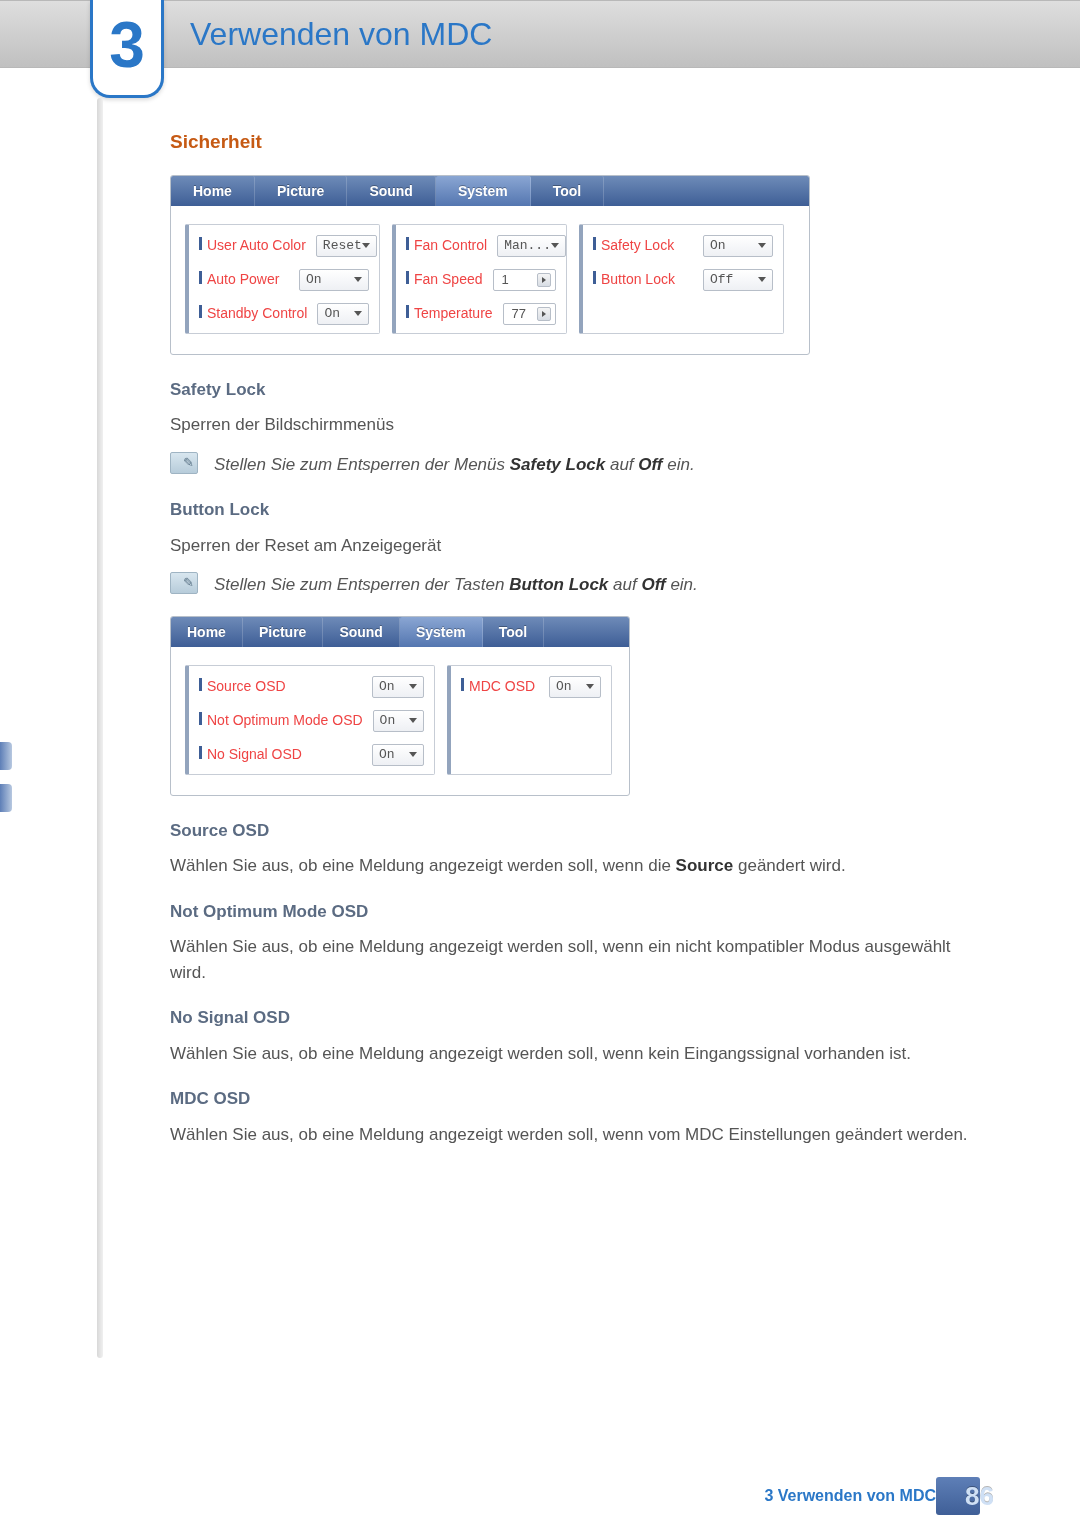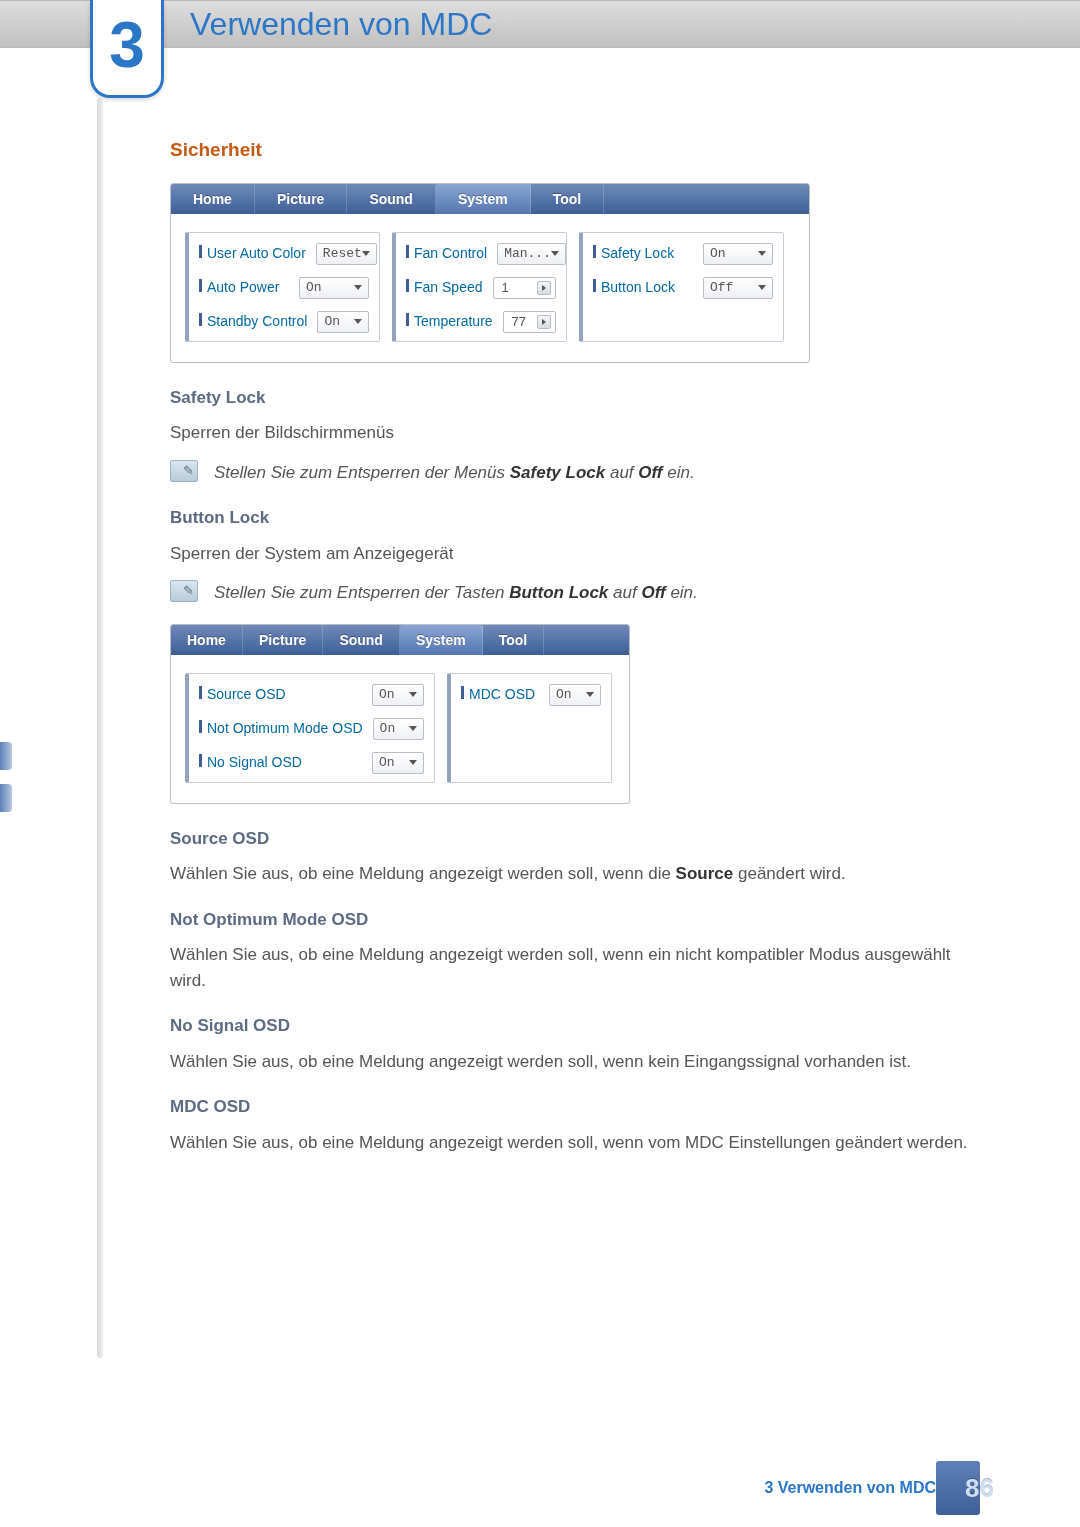--- a/index.html
+++ b/index.html
@@ -10,21 +10,21 @@
     color: #333;
     width: 1080px;
   }
   .page {
     width: 1080px;
     min-height: 1527px;
     position: relative;
     background: #fff;
   }
   .header-bar {
-    height: 48px;
+    height: 68px;
     background: linear-gradient(to bottom, #dedede 0%, #c0c0c0 100%);
     border-top: 1px solid #b8b8b8;
     border-bottom: 1px solid #b8b8b8;
     position: relative;
     padding-left: 190px;
     display: flex;
     align-items: center;
   }
   .header-title {
     font-size: 32px;
@@ -58,21 +58,21 @@
     top: 98px;
     left: 97px;
     width: 6px;
     height: 1260px;
     background: linear-gradient(to right, #d8d8d8, #f0f0f0);
     border-radius: 3px;
   }
   .content {
     margin-left: 170px;
     margin-right: 100px;
-    padding-top: 88px;
+    padding-top: 60px;
     font-size: 17px;
     line-height: 1.5;
   }
   .h-sec {
     color: #c65a14;
     font-size: 19px;
     font-weight: 600;
     margin: 0 0 18px 0;
   }
   .h-sub {
@@ -133,21 +133,21 @@
     border:1px solid #c7cdd6;
     border-left:4px solid #93a4bd;
     border-radius:2px;
     padding:10px 10px 8px 10px;
     position:relative;
     display:flex;
     flex-direction:column;
     gap:12px;
   }
   .field-row { display:flex; align-items:center; gap:10px; }
-  .field-label { color:#0369a1; font-size:14px; flex:1; white-space:nowrap; position:relative; padding-left:8px;}
+  .field-label { color:#ef4444; font-size:14px; flex:1; white-space:nowrap; position:relative; padding-left:8px;}
   .field-label::before{
     content:""; position:absolute; left:0; top:2px; width:3px; height:13px; background:#3e5e96;
   }
   .dropdown {
     width:70px;
     height:22px;
     border:1px solid #b7bec8;
     background:linear-gradient(#fff,#eef0f4);
     border-radius:2px;
     display:flex; align-items:center; justify-content:space-between;
@@ -172,21 +172,21 @@
   
   .footer {
     position:absolute;
     bottom:12px;
     right:100px;
     display:flex;
     align-items:center;
   }
   .footer-label { color:#2a77c7; font-size:16px; font-weight:600; }
   .page-badge{
-    width:44px;height:54px;
+    width:44px;height:38px;
     background:linear-gradient(#5e7fb7,#3f5f97);
     color:#cfe0f5;
     font-size:26px;font-weight:600;
     display:flex;align-items:center;justify-content:center;
     border-radius:3px;
     text-shadow:0 -1px 0 rgba(0,0,0,.3);
     padding-left:43px;
   }
   .side-tick{
     position:absolute; left:0; width:12px; height:28px;
@@ -289,21 +289,21 @@
     <div class="h-sub">Safety Lock</div>
     <p class="para">Sperren der Bildschirmmenüs</p>
     <div class="note-row">
       <div class="note-icon">✎</div>
       <div class="note-text">
         <span>Stellen Sie zum Entsperren der Menüs </span><span class="strong">Safety Lock</span><span> auf </span><span class="strong">Off</span><span> ein.</span>
       </div>
     </div>
 
     <div class="h-sub">Button Lock</div>
-    <p class="para">Sperren der System am Anzeigegerät</p>
+    <p class="para">Sperren der Reset am Anzeigegerät</p>
     <div class="note-row">
       <div class="note-icon">✎</div>
       <div class="note-text">
         <span>Stellen Sie zum Entsperren der Tasten </span><span class="strong">Button Lock</span><span> auf </span><span class="strong">Off</span><span> ein.</span>
       </div>
     </div>
 
 
     <div class="panel" style="width:460px;">
       <div class="tabs">

